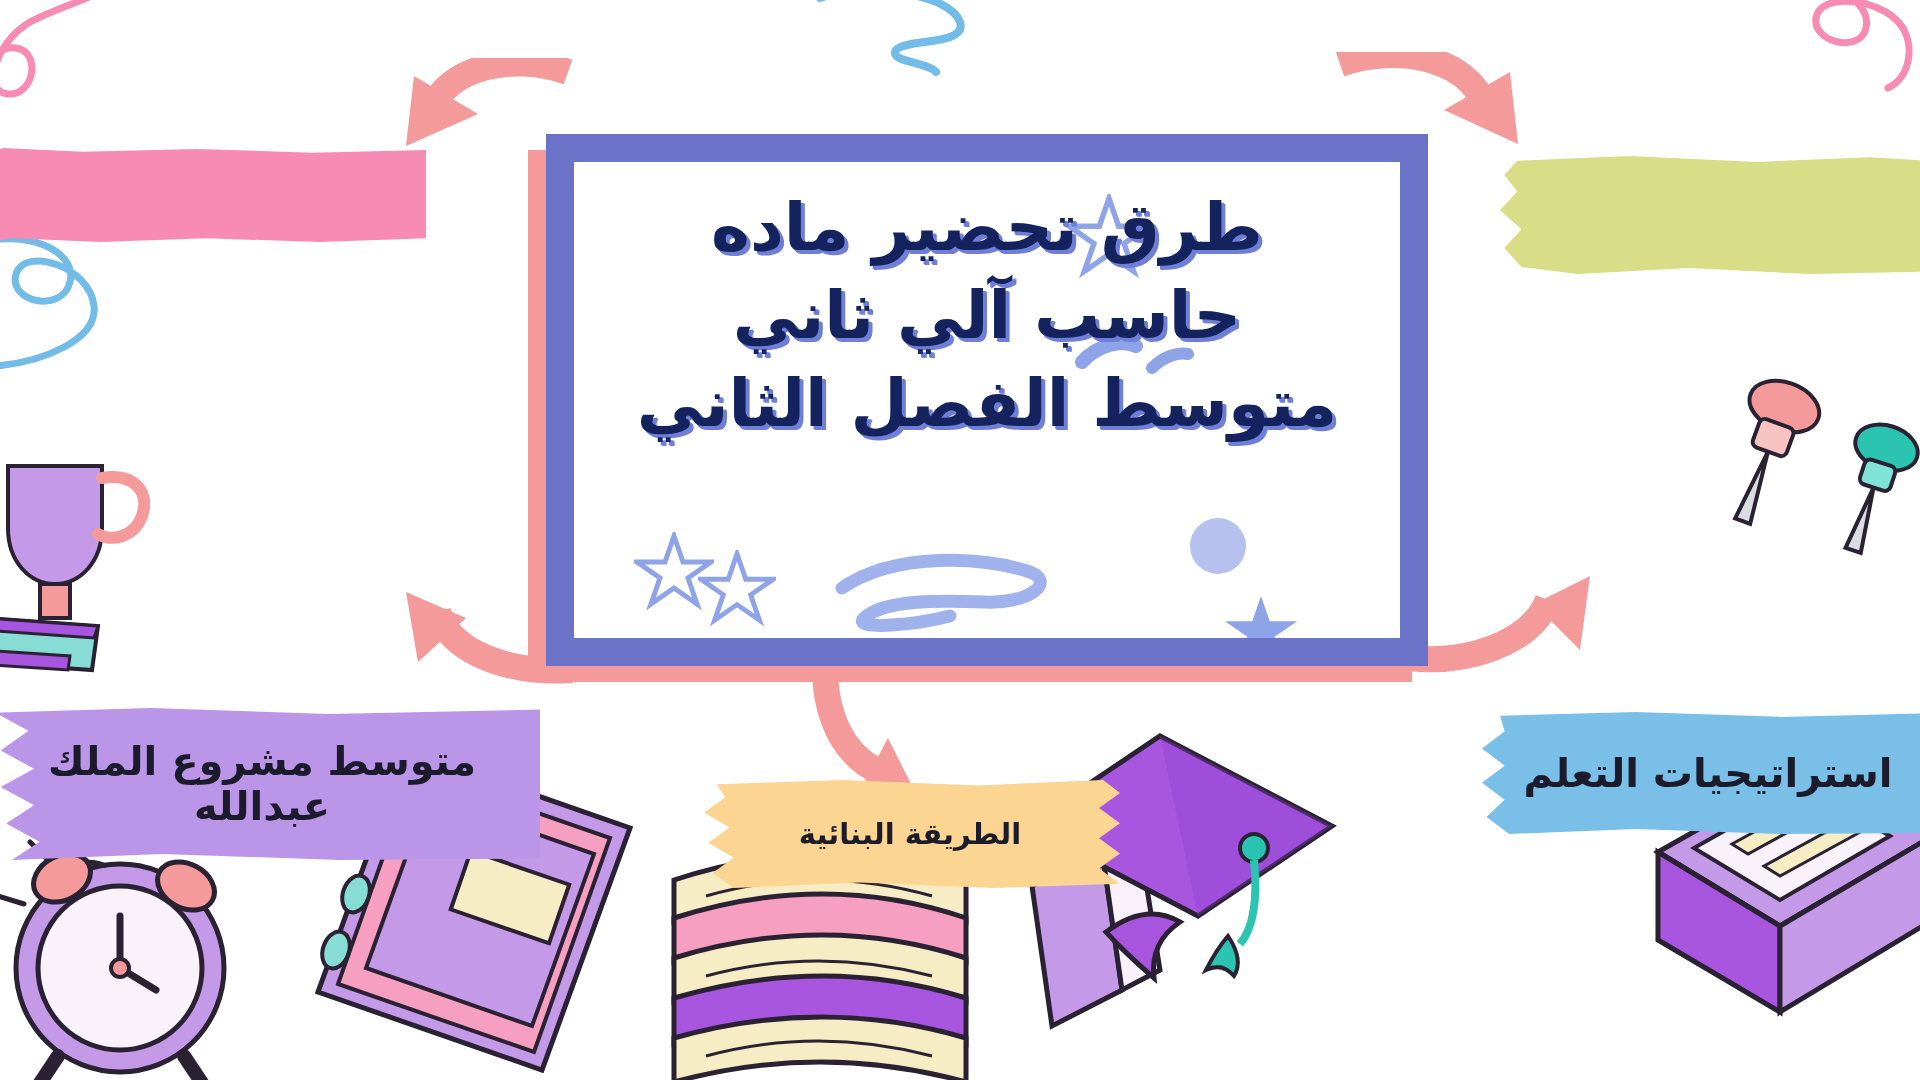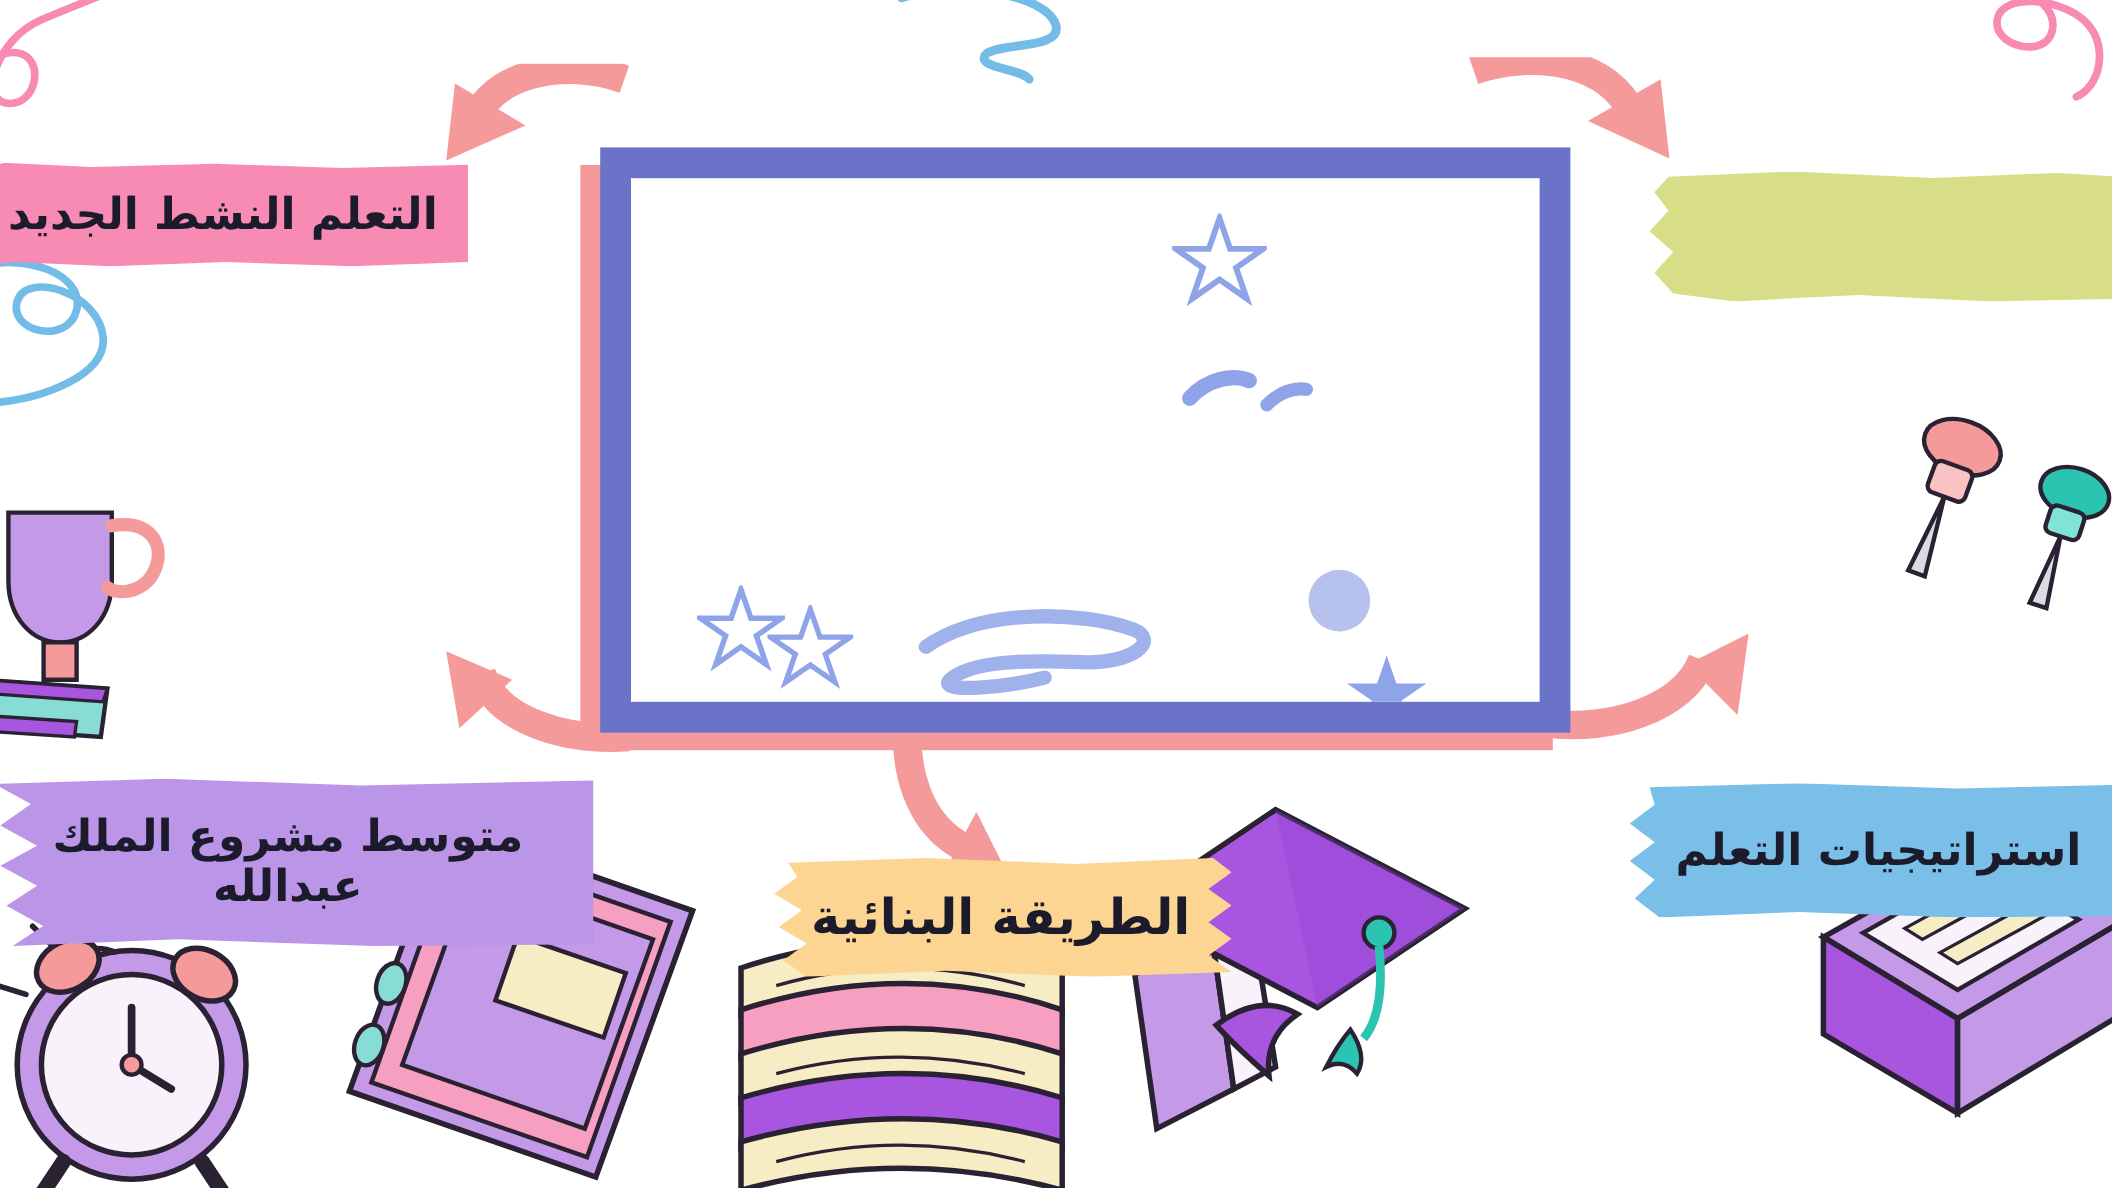--- a/index.html
+++ b/index.html
@@ -135,21 +135,21 @@
     background: #bb96e8;
     clip-path: polygon(
       2% 3%, 30% 0%, 62% 4%, 100% 1%,
       100% 99%, 64% 100%, 32% 96%, 5% 100%,
       10% 88%, 4% 76%, 9% 64%, 3% 52%, 9% 40%, 3% 28%, 8% 15%
     );
   }
 
   #tape-constructivist {
     left: 700px; top: 780px; width: 420px; height: 108px;
-    font-size: 45px;
+    font-size: 29px;
   }
   #tape-constructivist .tape-bg {
     background: #fbd591;
     clip-path: polygon(
       4% 4%, 34% 0%, 66% 5%, 96% 0%, 100% 12%, 95% 26%,
       100% 40%, 95% 54%, 100% 68%, 95% 82%, 100% 96%,
       70% 100%, 38% 95%, 8% 100%, 3% 86%, 8% 72%, 2% 58%,
       7% 44%, 1% 30%, 6% 16%
     );
   }
@@ -305,26 +305,28 @@
       </svg>
       <svg class="card-accent" style="left:500px; top:166px; width:120px; height:60px;" viewBox="0 0 120 60">
         <path d="M8,34 C24,16 48,12 62,18" fill="none" stroke="#8fa4e8" stroke-width="14" stroke-linecap="round"></path>
         <path d="M78,40 C90,28 104,24 114,26" fill="none" stroke="#8fa4e8" stroke-width="12" stroke-linecap="round"></path>
       </svg>
       <circle-holder></circle-holder>
       <svg class="card-accent" style="left:612px; top:352px; width:64px; height:64px;" viewBox="0 0 64 64">
         <circle cx="32" cy="32" r="28" fill="#b6c1ee"></circle>
       </svg>
 
+      <div id="title-text">طرق تحضير ماده
+حاسب آلي ثاني
+متوسط الفصل الثاني</div>
     </div>
   </div>
 
   <div class="tape" id="tape-active-learning">
     <span class="tape-bg"></span>
-    <span class="tape-label">التعلم النشط الجديد</span>
   </div>
 
   <div class="tape" id="tape-laser">
     <span class="tape-bg"></span>
   </div>
 
   <div class="tape" id="tape-king-units">
     <span class="tape-bg"></span>
     <span class="tape-label">متوسط مشروع الملك
 عبدالله</span>

